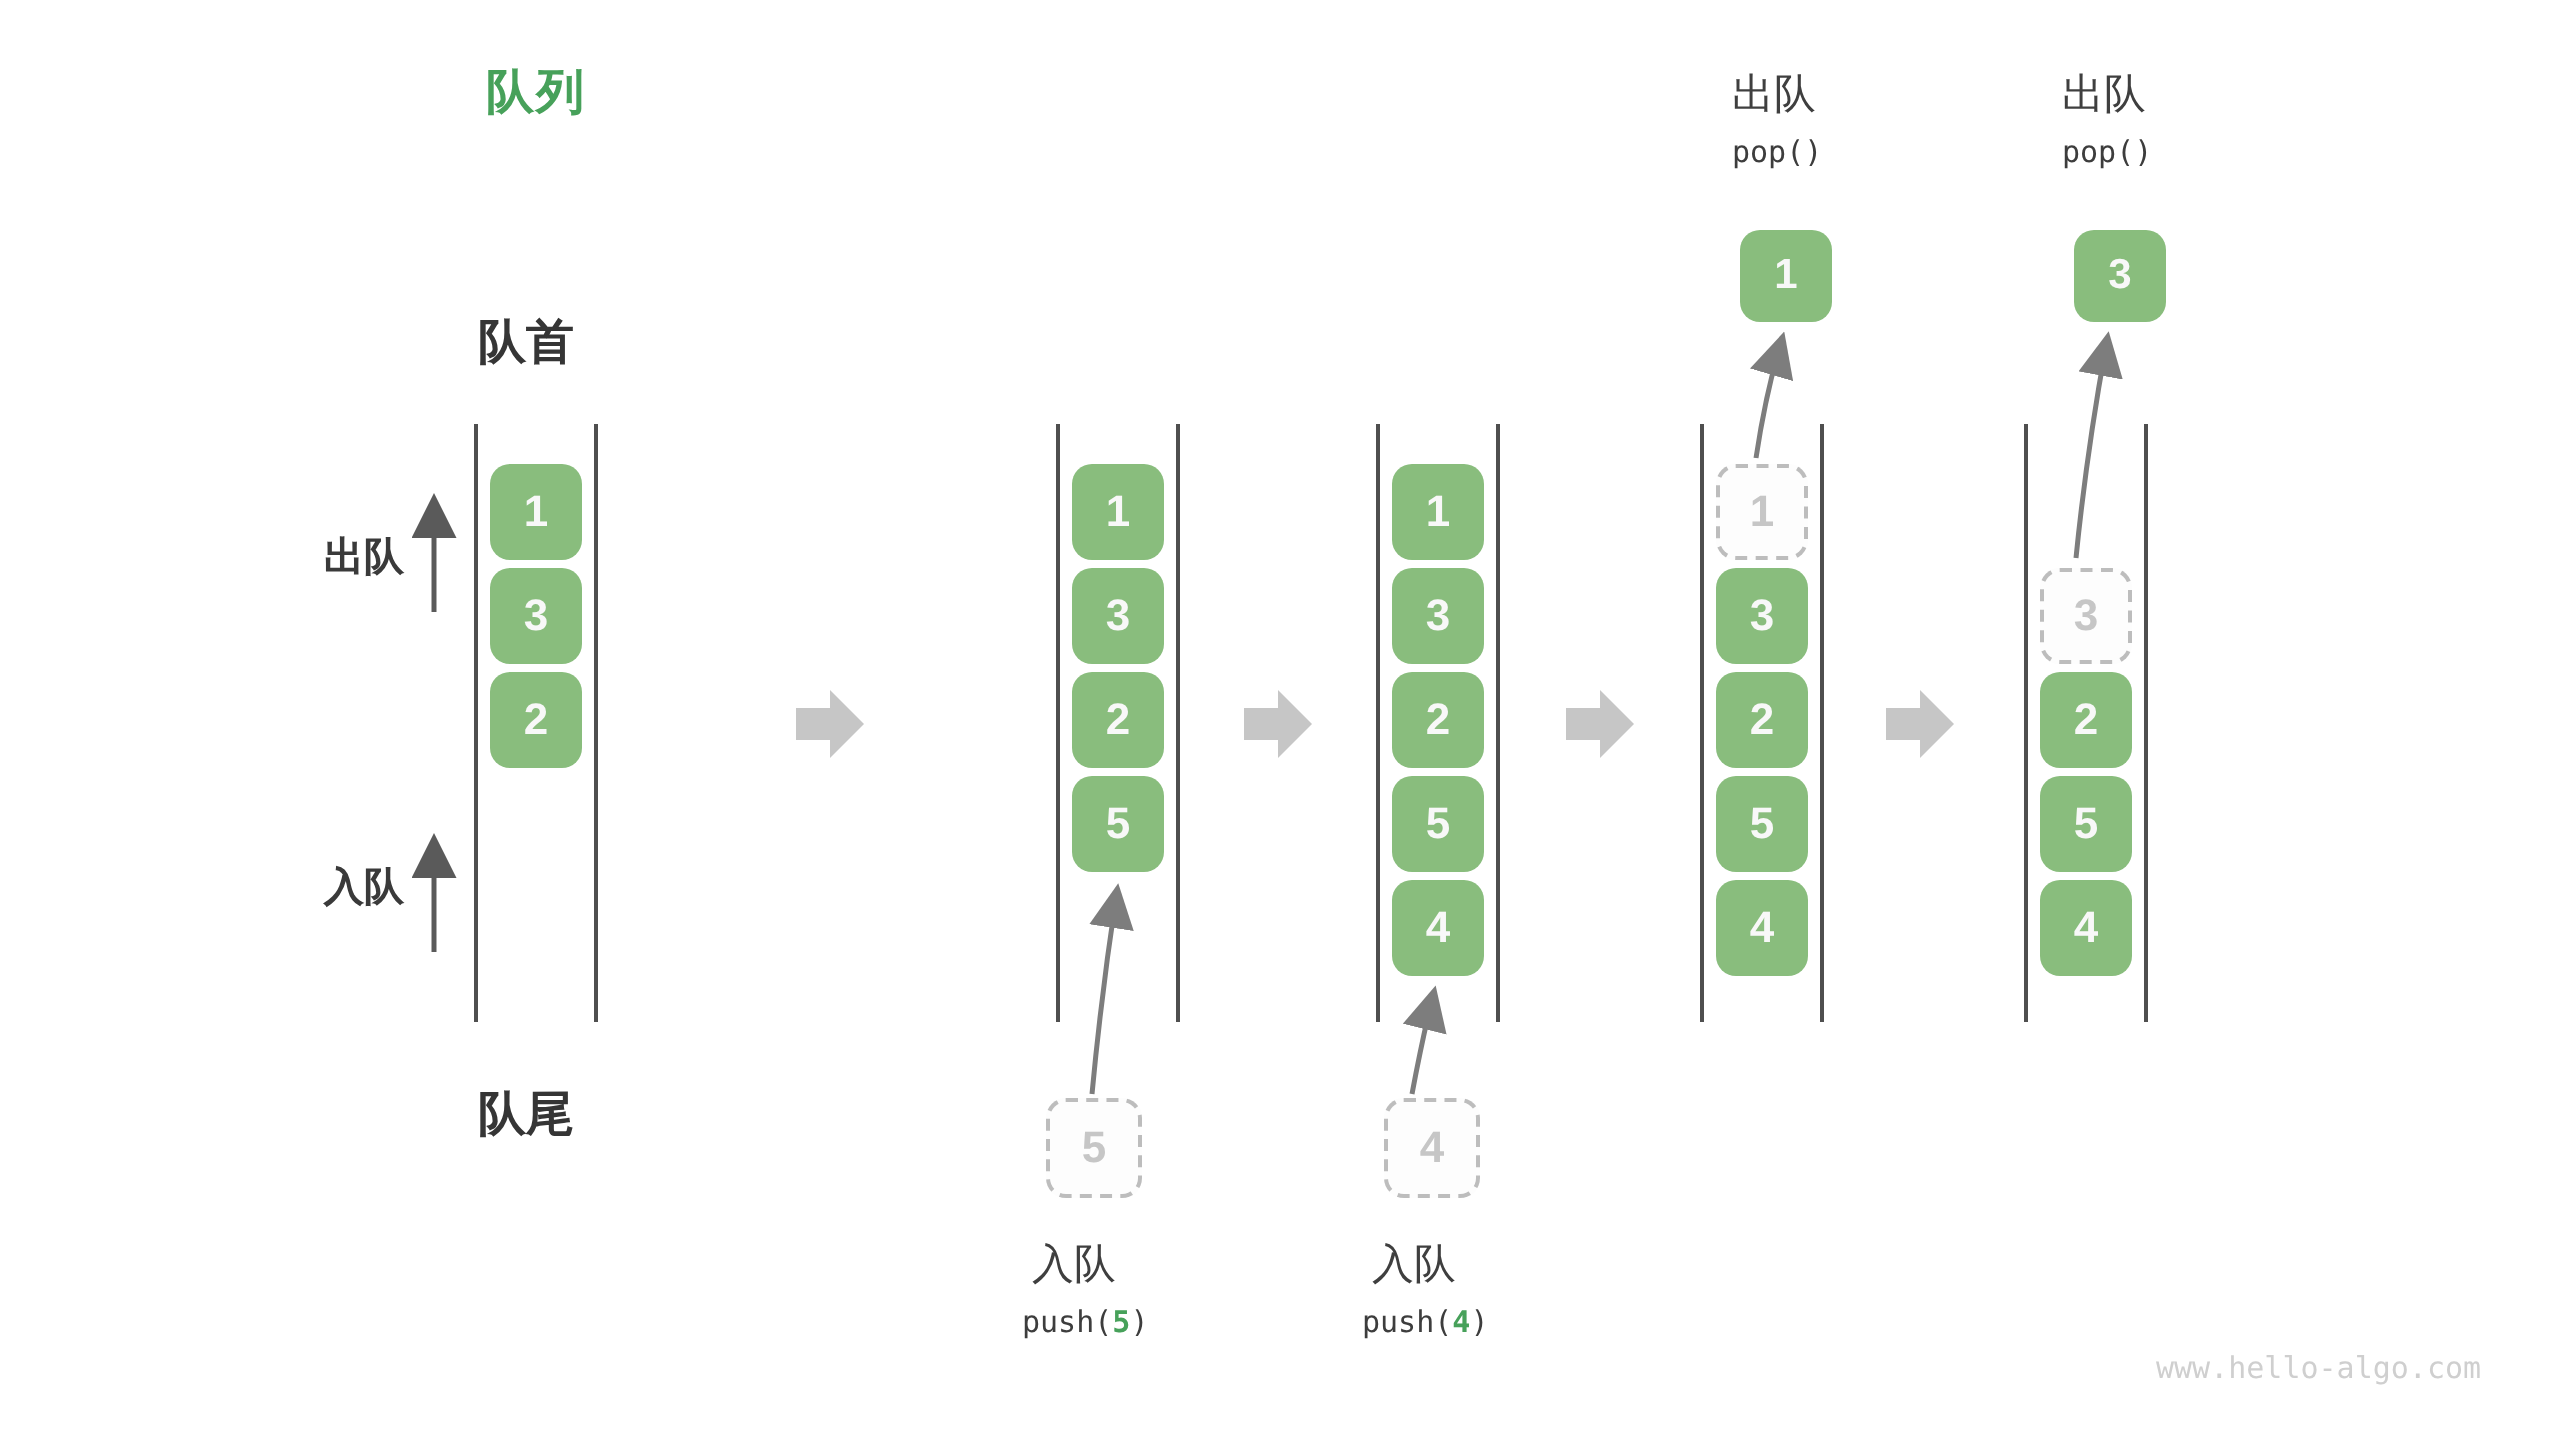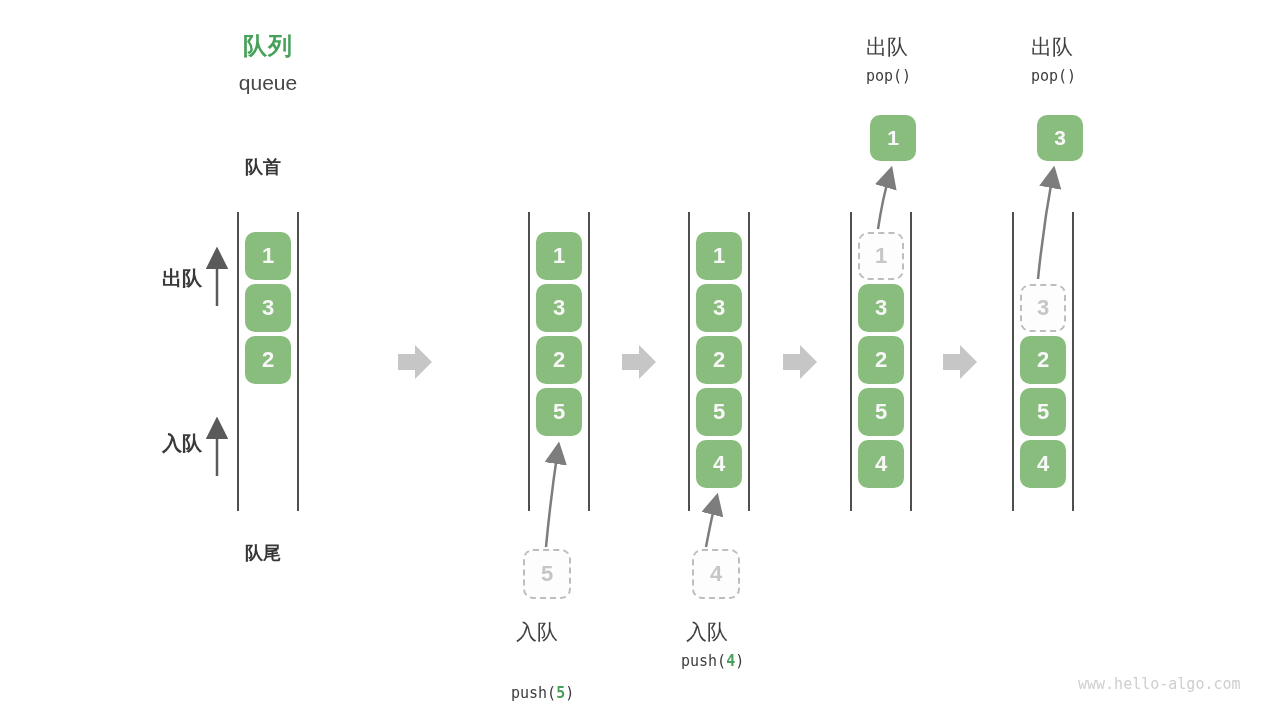--- a/index.html
+++ b/index.html
@@ -11,21 +11,21 @@
   *{margin:0;padding:0;box-sizing:border-box}
   body{background:#ffffff;font-family:"Liberation Sans","DejaVu Sans",sans-serif;}
   #canvas{position:relative;width:1272px;height:720px;background:#ffffff;overflow:hidden;}
   .abs{position:absolute;}
   svg.overlay{position:absolute;left:0;top:0;width:1280px;height:720px;pointer-events:none;}
 
   .title-block{left:188px;top:30px;width:160px;text-align:center;}
   .title-zh{font-size:24px;font-weight:700;color:var(--accent_green);letter-spacing:1px;}
   .title-en{font-size:21px;color:#474747;margin-top:9px;}
 
-  .cjk-bold{font-size:18px;font-weight:700;color:#353535;}
+  .cjk-bold{font-size:24px;font-weight:700;color:#353535;}
   .front-label{left:220px;top:155px;width:86px;text-align:center;}
   .rear-label{left:220px;top:541px;width:86px;text-align:center;}
   .side-label{left:140px;width:62px;text-align:right;font-size:20px;font-weight:700;color:#3a3a3a;}
 
   .rail{width:2px;top:212px;height:299px;background:var(--rail_gray);}
 
   .cell{width:46px;height:48px;border-radius:10px;background:var(--box_green);
         color:var(--cell_text);font-size:22px;font-weight:700;
         display:flex;align-items:center;justify-content:center;}
   .cell-dashed{width:46px;height:48px;border-radius:10px;background:#fdfdfd;
@@ -70,21 +70,20 @@
 
     <path d="M546,547 C549,515 553,482 558,449" stroke="#7d7d7d" stroke-width="2.5" fill="none" marker-end="url(#ah-gray)"></path>
     <path d="M706,547 C709,531 712,516 716,500" stroke="#7d7d7d" stroke-width="2.5" fill="none" marker-end="url(#ah-gray)"></path>
 
     <path d="M878,229 C881,209 885,190 890,173" stroke="#7d7d7d" stroke-width="2.5" fill="none" marker-end="url(#ah-gray)"></path>
     <path d="M1038,279 C1042,239 1047,206 1053,173" stroke="#7d7d7d" stroke-width="2.5" fill="none" marker-end="url(#ah-gray)"></path>
   </svg>
 
   <div class="abs title-block">
     <div class="title-zh">队列</div>
-    <div class="title-en">queue</div>
   </div>
 
   <div class="abs cjk-bold front-label">队首</div>
   <div class="abs cjk-bold rear-label">队尾</div>
   <div class="abs side-label" style="top:265px;">出队</div>
   <div class="abs side-label" style="top:430px;">入队</div>
 
   <div class="abs rail" style="left:237px;"></div>
   <div class="abs rail" style="left:297px;"></div>
   <div class="abs rail" style="left:528px;"></div>
@@ -127,19 +126,19 @@
 
   <div class="abs op-zh" style="left:866px;top:33px;">出队</div>
   <div class="abs mono" style="left:866px;top:67px;">pop()</div>
   <div class="abs op-zh" style="left:1031px;top:33px;">出队</div>
   <div class="abs mono" style="left:1031px;top:67px;">pop()</div>
 
   <div class="abs staged-box" style="left:523px;top:549px;">5</div>
   <div class="abs staged-box" style="left:692px;top:549px;">4</div>
 
   <div class="abs op-zh" style="left:516px;top:618px;">入队</div>
-  <div class="abs mono" style="left:511px;top:684px;"><span>push(</span><span class="arg">5</span><span>)</span></div>
+  <div class="abs mono" style="left:511px;top:652px;"><span>push(</span><span class="arg">5</span><span>)</span></div>
   <div class="abs op-zh" style="left:686px;top:618px;">入队</div>
   <div class="abs mono" style="left:681px;top:652px;"><span>push(</span><span class="arg">4</span><span>)</span></div>
 
   <div class="abs watermark">www.hello-algo.com</div>
 
 </div>
 
 </body></html>

